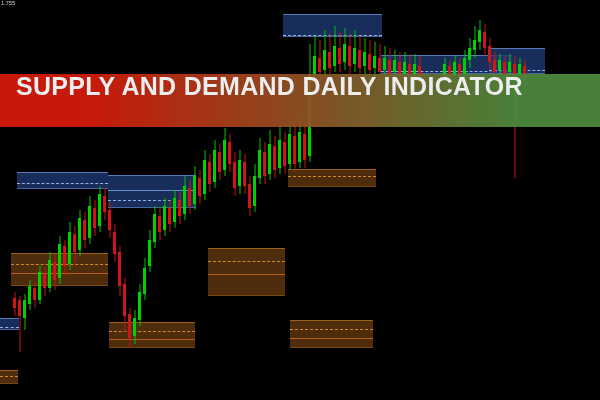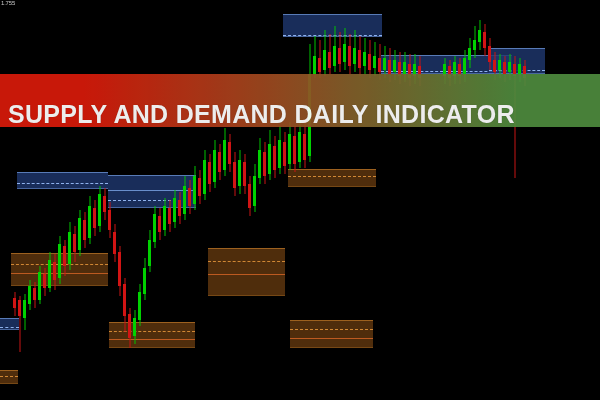--- a/index.html
+++ b/index.html
@@ -59,23 +59,23 @@
     position:absolute;left:0;right:0;
     min-height:1px;
   }
   .candle.up .wick{background:#00c400;}
   .candle.up .body{background:#00d200;}
   .candle.down .wick{background:#c81414;}
   .candle.down .body{background:#d21414;}
   
   #banner{
     position:absolute;left:0;width:600px;
-    display:flex;align-items:flex-end;
+    display:flex;align-items:flex-start;
     box-sizing:border-box;
-    padding-left:8px;
+    padding-left:16px;
   }
   #banner-title{
     color:#ffffff;
     font-weight:bold;
     font-size:25px;
     letter-spacing:0.3px;
     line-height:1;
     white-space:nowrap;
     font-family:"Liberation Sans", sans-serif;
     text-shadow:0 0 1px rgba(0,0,0,0.25);

